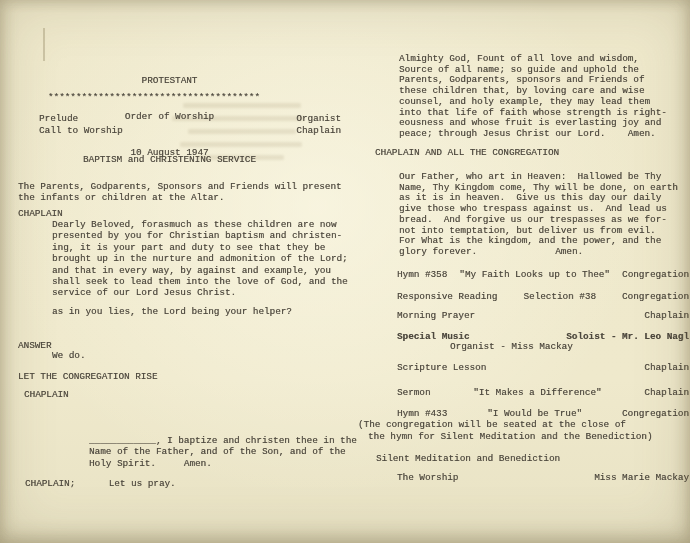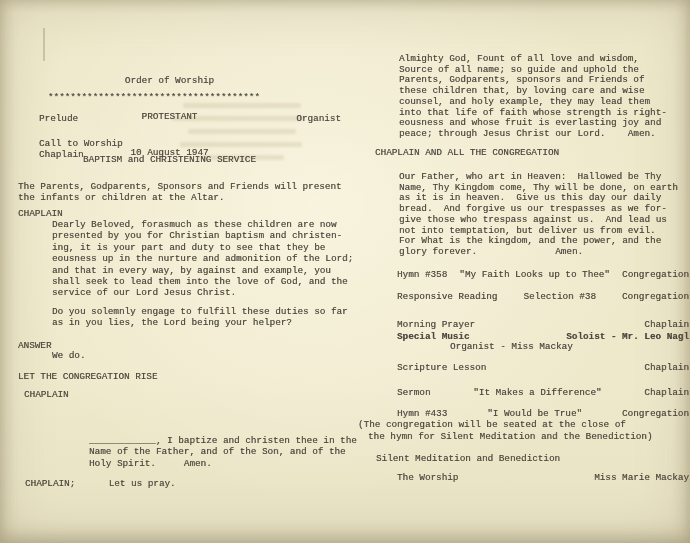--- a/index.html
+++ b/index.html
@@ -35,40 +35,40 @@
   .lrow{left:18px;width:302px;}
   .rrow{left:376px;width:292px;}
   .row span{white-space:pre;line-height:11px;}
   .ghost{position:absolute;height:5px;border-radius:2px;
          background:rgba(125,112,72,0.13);filter:blur(1.3px);}
   .crease{position:absolute;background:rgba(140,128,92,0.35);filter:blur(0.4px);}
   
   .b-header{left:18px;top:51px;width:303px;}
   .b-divider{left:48px;top:92px;}
   .b-row-prelude{top:113px;}
-  .b-row-call{top:138px;flex-direction:column;}
+  .b-row-call{top:125px;}
   .b-title{left:18px;top:154px;width:303px;}
   .b-intro{left:18px;top:181px;}
   .b-chap1{left:18px;top:208px;}
   .b-chap-para{left:52px;top:219px;}
   .b-question{left:52px;top:306px;}
   .b-answer{left:18px;top:340px;}
   .b-wedo{left:52px;top:350px;}
   .b-rise{left:18px;top:371px;}
   .b-chap2{left:24px;top:389px;}
   .b-namq{left:55px;top:414px;}
   .b-baptism{left:53px;top:435px;margin-left:36px;}
   .b-pray{left:25px;top:478px;}
   
   .b-prayer1{left:399px;top:54px;}
   .b-congh{left:375px;top:147px;}
   .b-lords{left:399px;top:172px;}
   .b-hymn1{top:269px;}
   .b-resp{top:291px;}
-  .b-morning{top:319px;}
+  .b-morning{top:310px;}
   .b-special{top:331px;font-weight:bold;}
   .b-organist{left:450px;top:341px;}
   .b-script{top:362px;}
   .b-sermon{top:387px;}
   .b-hymn2{top:408px;}
   .b-note1{left:358px;top:419px;}
   .b-note2{left:368px;top:431px;}
   .b-silent{left:376px;top:453px;}
   .b-postlude{top:472px;}
 </style>
@@ -78,22 +78,22 @@
 <div class="page">
 
   <div class="crease" style="left:43px;top:28px;width:2px;height:33px;"></div>
   <div class="ghost" style="left:183px;top:103px;width:118px;"></div>
   <div class="ghost" style="left:172px;top:116px;width:132px;"></div>
   <div class="ghost" style="left:188px;top:129px;width:108px;"></div>
   <div class="ghost" style="left:180px;top:142px;width:122px;"></div>
   <div class="ghost" style="left:198px;top:155px;width:86px;"></div>
 
   <div class="blk hdr b-header">
+    <div>PROTESTANT</div>
     <div>Order of Worship</div>
-    <div>PROTESTANT</div>
     <div>10 August 1947</div>
   </div>
 
   <div class="blk b-divider">**************************************</div>
 
   <div class="row lrow b-row-prelude">
     <span>Prelude</span>
     <span>Organist</span>
   </div>
 
@@ -108,28 +108,27 @@
       <div class="ln">The Parents, Godparents, Sponsors and Friends will present</div>
       <div class="ln">the infants or children at the Altar.</div>
     </div>
 
   <div class="blk b-chap1">CHAPLAIN</div>
 
   <div class="para b-chap-para">
       <div class="ln">Dearly Beloved, forasmuch as these children are now</div>
       <div class="ln">presented by you for Christian baptism and christen-</div>
       <div class="ln">ing, it is your part and duty to see that they be</div>
-      <div class="ln">eousness up in the nurture and admonition of the Lord;</div>
+      <div class="ln">brought up in the nurture and admonition of the Lord;</div>
       <div class="ln">and that in every way, by against and example, you</div>
       <div class="ln">shall seek to lead them into the love of God, and the</div>
       <div class="ln">service of our Lord Jesus Christ.</div>
     </div>
 
   <div class="para b-question">
-      <div class="ln">Do you solemnly engage to fulfill these duties so far</div>
       <div class="ln">as in you lies, the Lord being your helper?</div>
     </div>
 
   <div class="blk b-answer">ANSWER</div>
   <div class="blk b-wedo">We do.</div>
 
   <div class="blk b-rise">LET THE CONGREGATION RISE</div>
 
   <div class="blk b-chap2">CHAPLAIN</div>
 
@@ -152,22 +151,22 @@
       <div class="ln">eousness and whose fruit is everlasting joy and</div>
       <div class="ln">peace; through Jesus Christ our Lord.    Amen.</div>
     </div>
 
   <div class="blk b-congh">CHAPLAIN AND ALL THE CONGREGATION</div>
 
   <div class="para rpara b-lords">
       <div class="ln">Our Father, who art in Heaven:  Hallowed be Thy</div>
       <div class="ln">Name, Thy Kingdom come, Thy will be done, on earth</div>
       <div class="ln">as it is in heaven.  Give us this day our daily</div>
+      <div class="ln">give those who trespass against us.  And lead us</div>
       <div class="ln">bread.  And forgive us our trespasses as we for-</div>
-      <div class="ln">give those who trespass against us.  And lead us</div>
       <div class="ln">not into temptation, but deliver us from evil.</div>
       <div class="ln">For What is the kingdom, and the power, and the</div>
       <div class="ln">glory forever.              Amen.</div>
     </div>
 
   <div class="row rrow b-hymn1">
     <span>Hymn #358</span>
     <span>"My Faith Looks up to Thee"</span>
     <span>Congregation</span>
   </div>

